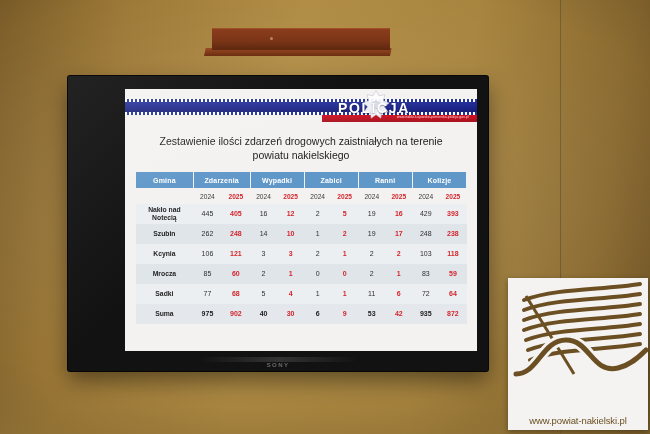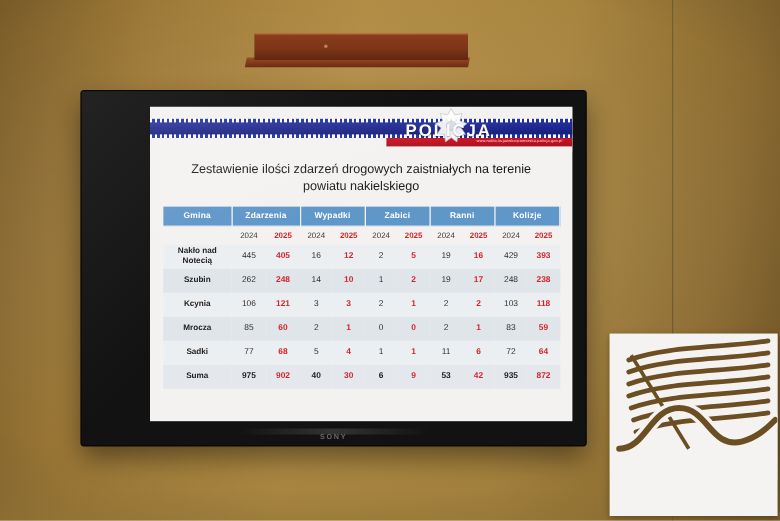--- a/index.html
+++ b/index.html
@@ -363,15 +363,16 @@
         <path d="M16 42 C 48 30, 96 32, 132 26"></path>
         <path d="M16 52 C 48 40, 96 42, 132 36"></path>
         <path d="M18 62 C 50 50, 96 52, 132 46"></path>
         <path d="M20 72 C 52 60, 96 62, 132 56"></path>
         <path d="M22 82 C 54 70, 96 72, 132 66"></path>
       </g>
       <path d="M18 18 L66 96" stroke="#6b4f22" stroke-width="3" fill="none"></path>
       <path d="M8 96 C 30 96, 34 62, 58 62 C 82 62, 84 96, 110 90 C 122 87, 130 80, 138 72" stroke="#f4f3f1" stroke-width="11" fill="none" stroke-linecap="round"></path>
       <path d="M8 96 C 30 96, 34 62, 58 62 C 82 62, 84 96, 110 90 C 122 87, 130 80, 138 72" stroke="#6b4f22" stroke-width="5" fill="none" stroke-linecap="round"></path>
     </svg>
+    <div id="wm-url">www.powiat-nakielski.pl</div>
   </div>
 
 </div>
 
 </body></html>

